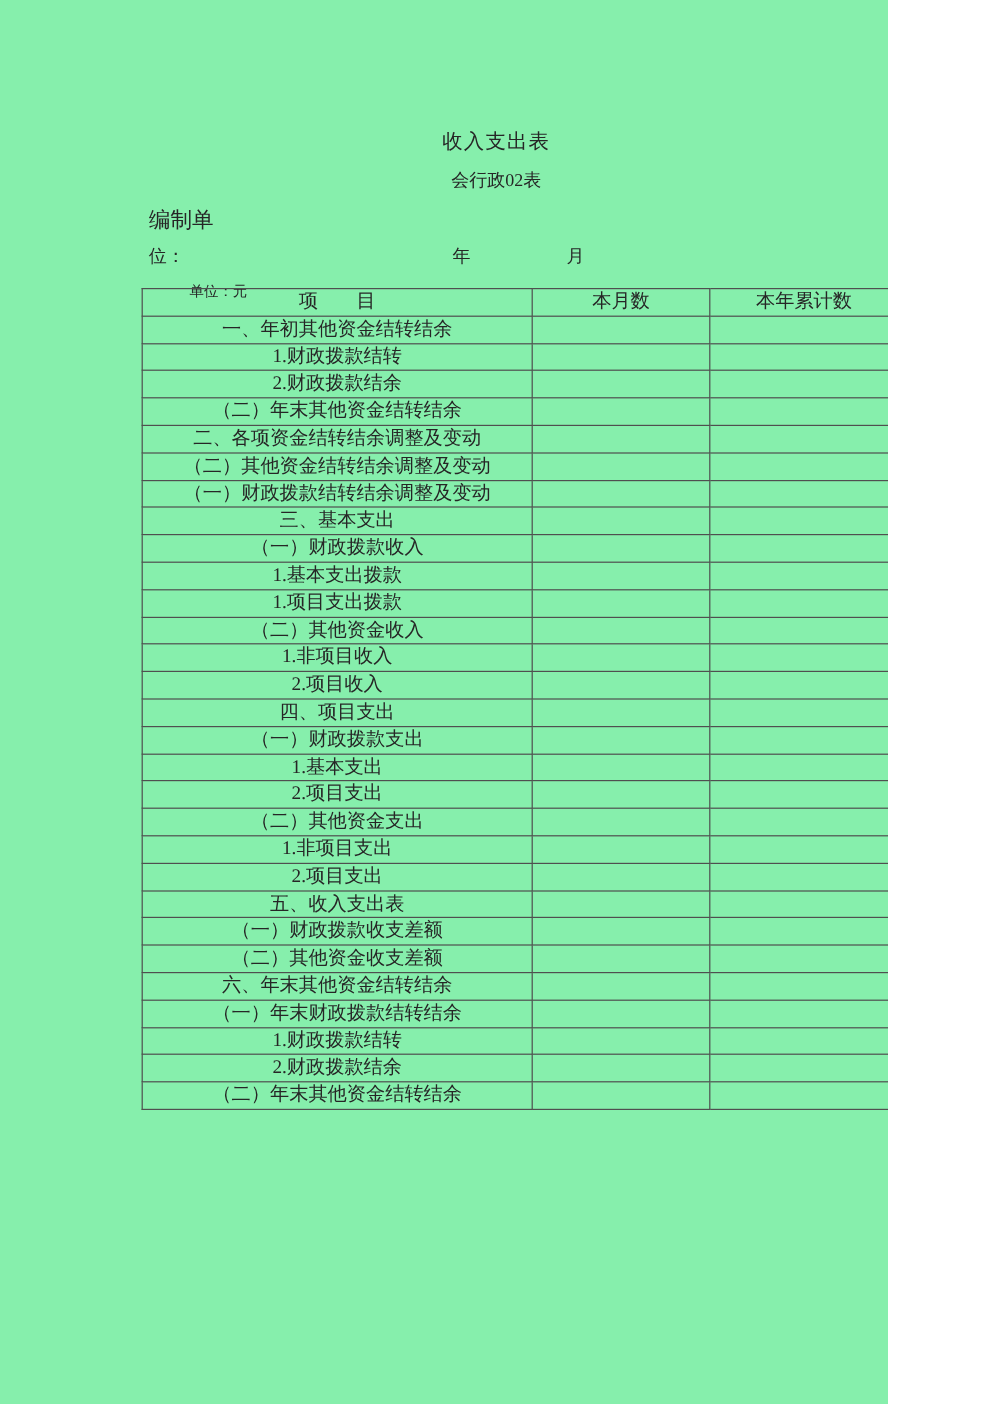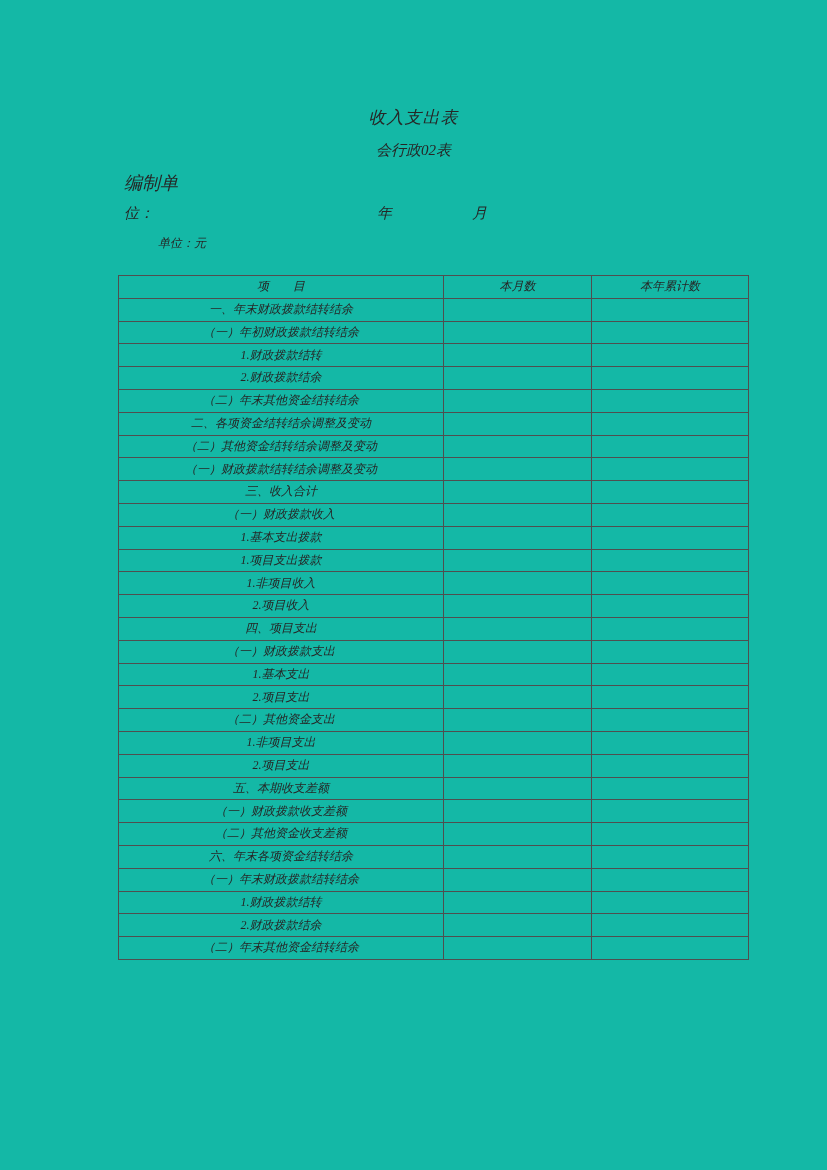--- a/index.html
+++ b/index.html
@@ -4,44 +4,43 @@
 <style>
   * { margin: 0; padding: 0; box-sizing: border-box; }
   html, body { background: #ffffff; }
   body {
     width: 827px; height: 1170px;
     font-family: "Liberation Serif", "DejaVu Serif", serif;
     color: #262626;
   }
   .page {
     position: relative;
-    width: 827px; height: 1170px;
-    background: #14b8a6;
+    width: 740px; height: 1170px;
+    background: #86efac;
     overflow: hidden;
-    font-style: italic;
   }
   .title {
     position: absolute; top: 106px; left: 0; width: 827px;
     text-align: center; font-size: 17px; letter-spacing: 1px;
   }
   .subtitle {
     position: absolute; top: 141px; left: 0; width: 827px;
     text-align: center; font-size: 15px;
   }
   .org-line1 { position: absolute; top: 171px; left: 124px; font-size: 18px; }
   .org-line2 { position: absolute; top: 204px; left: 124px; font-size: 15px; }
   .year-label  { position: absolute; top: 204px; left: 377px; font-size: 15px; }
   .month-label { position: absolute; top: 204px; left: 472px; font-size: 15px; }
   .unit-label  { position: absolute; top: 235px; left: 158px; font-size: 12px; }
   table.grid {
-    position: absolute; top: 275px; left: 118px;
+    position: absolute; top: 240px; left: 118px;
     width: 630px;
     border-collapse: collapse;
     table-layout: fixed;
-    font-size: 12px;
+    font-size: 16px;
   }
   table.grid col.c1 { width: 325px; }
   table.grid col.c2 { width: 148px; }
   table.grid col.c3 { width: 157px; }
   table.grid th, table.grid td {
     border: 1px solid #4f4f4f;
     height: 22.8px;
     padding: 0 2px;
     text-align: center;
     vertical-align: middle;
@@ -73,26 +72,21 @@
     </colgroup>
     <thead>
       <tr>
         <th>项　　目</th>
         <th>本月数</th>
         <th>本年累计数</th>
       </tr>
     </thead>
     <tbody id="table-body">
         <tr>
-          <td>一、年末财政拨款结转结余</td>
-          <td></td>
-          <td></td>
-        </tr>
-        <tr>
-          <td>（一）年初财政拨款结转结余</td>
+          <td>一、年初其他资金结转结余</td>
           <td></td>
           <td></td>
         </tr>
         <tr>
           <td>1.财政拨款结转</td>
           <td></td>
           <td></td>
         </tr>
         <tr>
           <td>2.财政拨款结余</td>
@@ -113,40 +107,45 @@
           <td>（二）其他资金结转结余调整及变动</td>
           <td></td>
           <td></td>
         </tr>
         <tr>
           <td>（一）财政拨款结转结余调整及变动</td>
           <td></td>
           <td></td>
         </tr>
         <tr>
-          <td>三、收入合计</td>
+          <td>三、基本支出</td>
           <td></td>
           <td></td>
         </tr>
         <tr>
           <td>（一）财政拨款收入</td>
           <td></td>
           <td></td>
         </tr>
         <tr>
           <td>1.基本支出拨款</td>
           <td></td>
           <td></td>
         </tr>
         <tr>
           <td>1.项目支出拨款</td>
           <td></td>
           <td></td>
         </tr>
         <tr>
+          <td>（二）其他资金收入</td>
+          <td></td>
+          <td></td>
+        </tr>
+        <tr>
           <td>1.非项目收入</td>
           <td></td>
           <td></td>
         </tr>
         <tr>
           <td>2.项目收入</td>
           <td></td>
           <td></td>
         </tr>
         <tr>
@@ -178,36 +177,36 @@
           <td>1.非项目支出</td>
           <td></td>
           <td></td>
         </tr>
         <tr>
           <td>2.项目支出</td>
           <td></td>
           <td></td>
         </tr>
         <tr>
-          <td>五、本期收支差额</td>
+          <td>五、收入支出表</td>
           <td></td>
           <td></td>
         </tr>
         <tr>
           <td>（一）财政拨款收支差额</td>
           <td></td>
           <td></td>
         </tr>
         <tr>
           <td>（二）其他资金收支差额</td>
           <td></td>
           <td></td>
         </tr>
         <tr>
-          <td>六、年末各项资金结转结余</td>
+          <td>六、年末其他资金结转结余</td>
           <td></td>
           <td></td>
         </tr>
         <tr>
           <td>（一）年末财政拨款结转结余</td>
           <td></td>
           <td></td>
         </tr>
         <tr>
           <td>1.财政拨款结转</td>

